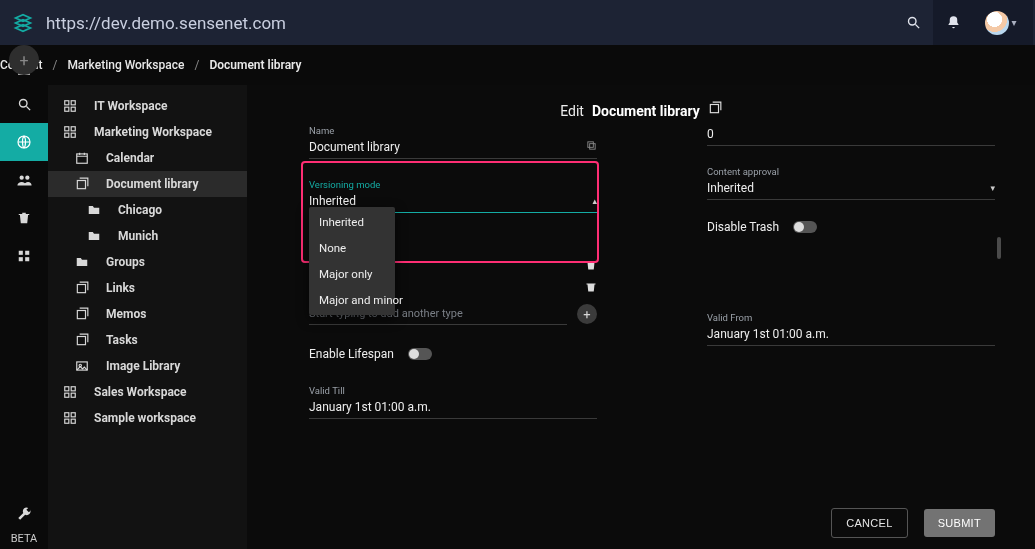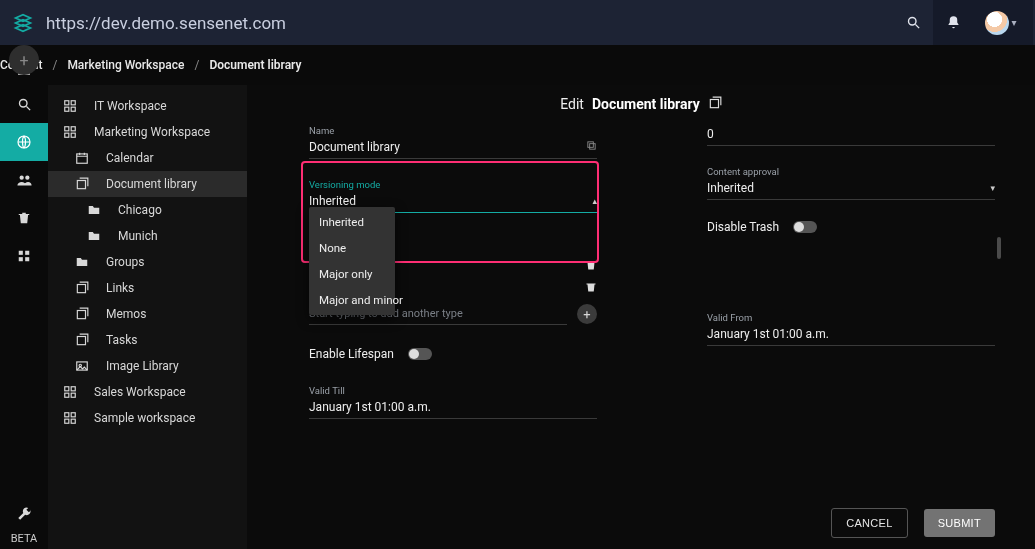--- a/index.html
+++ b/index.html
@@ -29,29 +29,29 @@
   
   .rail { width:48px; background:#0a0a0a; display:flex; flex-direction:column; align-items:center; padding-top:10px; }
   .rail .menu-btn { width:48px; height:38px; display:flex; align-items:center; justify-content:center; color:#d8d8d8; cursor:pointer; position:relative; }
   .rail .menu-btn.add { background:#2e2e2e; width:30px; height:30px; border-radius:50%; color:#888; margin: -44px 0 10px 0; }
   .rail .menu-btn.active { background:#14aca4; color:#fff; }
   .rail .spacer { flex:1; }
   .rail .beta { font-size:11px; color:#ccc; margin-bottom:4px; }
 
   
   .tree { width:199px; background:#121212; padding:8px 0; overflow:auto; font-size:12px; }
-  .tree-row { display:flex; align-items:center; height:26px; padding-left:14px; color:#d8d8d8; cursor:pointer; gap:16px; }
+  .tree-row { display:flex; align-items:center; height:26px; padding-left:14px; color:#d8d8d8; cursor:pointer; gap:16px;font-weight:bold; }
   .tree-row.l2 { padding-left:26px; }
   .tree-row.l3 { padding-left:38px; }
   .tree-row.active { background:#2b2b2b; }
   .tree-row .ticon { width:16px; height:16px; display:flex; align-items:center; justify-content:center; color:#d8d8d8; flex-shrink:0; }
 
   
   .content { flex:1; background:#0b0b0b; display:flex; flex-direction:column; min-width:0; }
-  .content-head { height:30px; display:flex; align-items:center; justify-content:center; gap:8px; margin-top:4px; }
+  .content-head { height:30px; display:flex; align-items:flex-end; justify-content:center; gap:8px; margin-top:4px; }
   .content-head .title-pre { font-size:14px; font-weight:400; color:#eee; }
   .content-head .title-main { font-size:14px; font-weight:700; color:#fff; }
   .content-head .lib-ic { color:#ddd; }
   .form-scroll { flex:1; overflow:auto; padding: 6px 40px 0 62px; position:relative; }
   .form-grid { display:flex; gap:110px; }
   .col { flex:1; min-width:0; }
 
   .field { margin-bottom:20px; position:relative; }
   .field .flabel { font-size:9.5px; color:#9aa0a8; display:block; margin-bottom:2px; }
   .field .fval { font-size:12px; color:#eee; padding:2px 0 4px; border-bottom:1px solid #3a3a3a; display:flex; align-items:center; justify-content:space-between; }

